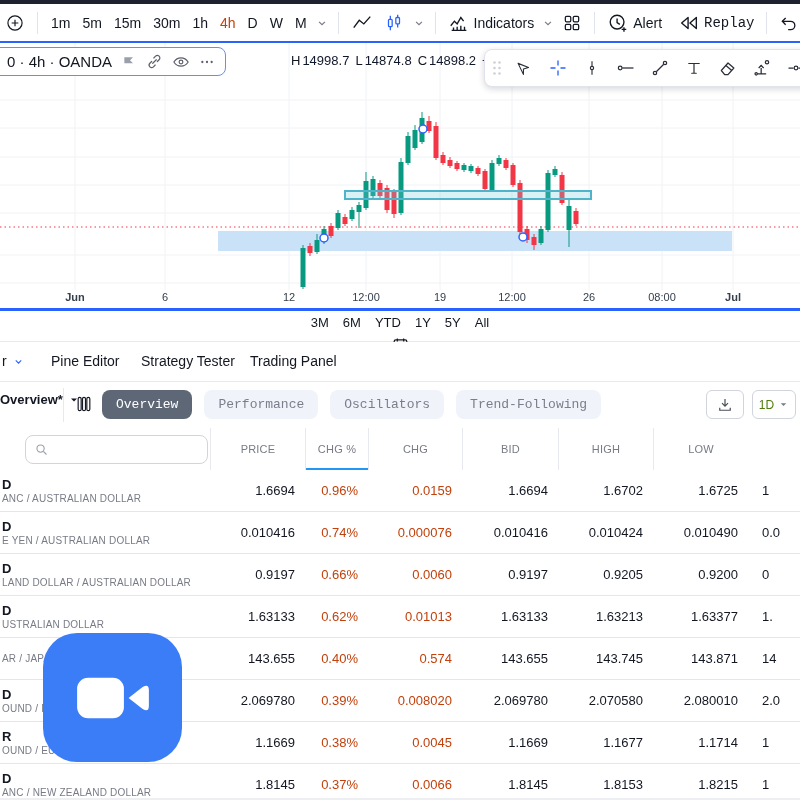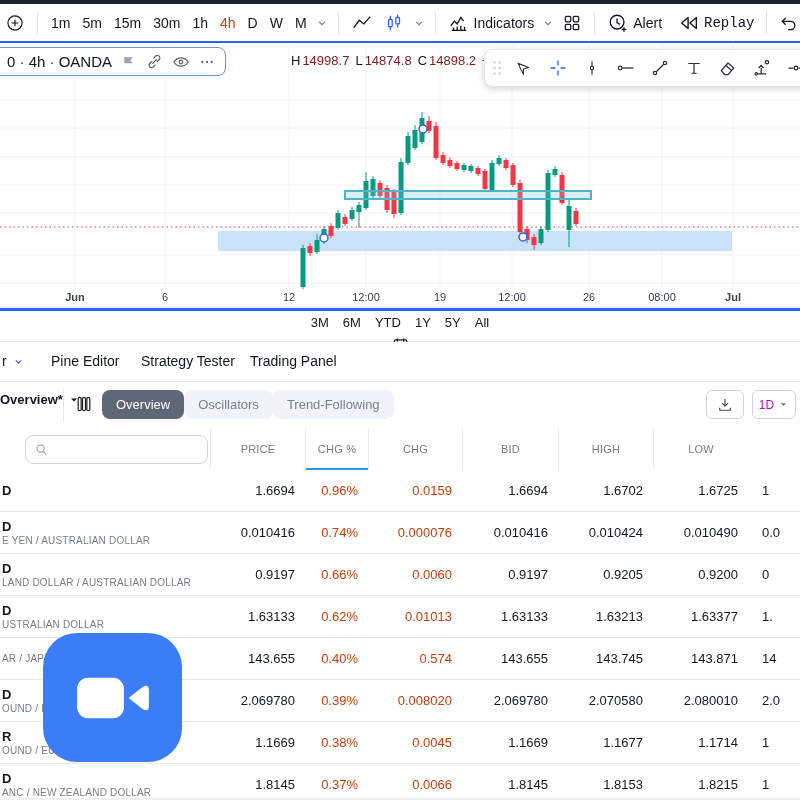--- a/index.html
+++ b/index.html
@@ -20,44 +20,44 @@
   .tf.active{color:#c2410c;}
   
   #chart-blue-border{left:0;top:41px;width:800px;height:2px;background:#2962ff;}
   #chart-region{left:0;top:43px;width:800px;height:265px;background:#fff;}
   #chart-svg{position:absolute;left:0;top:0;}
   #symbol-pill{left:-8px;top:4px;height:27px;display:flex;align-items:center;gap:9px;padding:0 10px 0 14px;
       background:#fff;border:1.5px solid #6a8ef0;border-radius:8px;z-index:5;}
   #symbol-pill .sym{font-size:15px;color:#131722;white-space:nowrap;}
   #ohlc{left:291px;top:10px;display:flex;align-items:center;gap:6px;font-size:13px;z-index:5;white-space:nowrap;}
   #ohlc .lab{color:#131722;}
-  #ohlc .red{color:#7f1d1d;}
+  #ohlc .red{color:#0f172a;}
   #draw-toolbar{left:484px;top:6px;width:332px;height:36px;background:#fff;border:1px solid #e0e3eb;border-radius:8px;
       box-shadow:0 2px 6px rgba(30,34,45,.18);display:flex;align-items:center;padding:0 6px;gap:8px;z-index:6;}
   #draw-toolbar .dbtn{width:26px;height:28px;display:flex;align-items:center;justify-content:center;border:none;background:none;cursor:pointer;border-radius:4px;padding:0;}
   
   #pane-divider{left:0;top:308px;width:800px;height:3px;background:#2962ff;}
   
   #range-bar{left:0;top:311px;width:800px;height:30px;display:flex;align-items:center;border-bottom:1px solid #e7e9ee;background:#fff;flex-direction:column;}
   .rbtn{border:none;background:none;font-family:inherit;font-size:13px;color:#131722;padding:4px 7px;cursor:pointer;}
   #range-bar .sep{width:1px;height:18px;background:#e0e3eb;margin:0 6px;}
   
   #panel-tabs{left:0;top:342px;width:800px;height:39px;border-bottom:1px solid #e7e9ee;background:#fff;}
   #panel-tabs .ptab{position:absolute;top:0;height:38px;display:flex;align-items:center;font-size:14px;color:#131722;background:none;border:none;font-family:inherit;cursor:pointer;}
   #screener-frag{color:#2962ff;display:flex;align-items:center;gap:5px;}
   
   #screener-bar{left:0;top:382px;width:800px;height:46px;background:#fff;}
   #preset-dd{position:absolute;left:-6px;top:9px;display:flex;align-items:center;gap:5px;font-size:13px;font-weight:bold;color:#131722;background:none;border:none;font-family:inherit;cursor:pointer;}
   #screener-bar .vsep{position:absolute;left:63px;top:6px;width:1px;height:34px;background:#e7e9ee;}
   #columns-btn{position:absolute;left:72px;top:9px;border:none;background:none;cursor:pointer;padding:2px;}
-  #pills{position:absolute;left:102px;top:8px;display:flex;}
+  #pills{position:absolute;left:102px;top:8px;display:flex;gap:12px;font-family:Liberation Mono, monospace;}
   .pill{border:none;font-family:inherit;font-size:13px;padding:7px 14px;border-radius:8px;background:#f0f3fa;color:#7a7e8a;cursor:pointer;white-space:nowrap;}
   .pill.active{background:#5d6775;color:#fff;}
   #export-btn{position:absolute;left:706px;top:8px;width:38px;height:29px;border:1px solid #d1d4dc;border-radius:6px;background:#fff;cursor:pointer;display:flex;align-items:center;justify-content:center;}
-  #interval-btn{position:absolute;left:752px;top:8px;width:44px;height:29px;border:1px solid #d1d4dc;border-radius:6px;background:#fff;cursor:pointer;display:flex;align-items:center;justify-content:center;gap:4px;font-family:inherit;font-size:12px;color:#a21caf;}
+  #interval-btn{position:absolute;left:752px;top:8px;width:44px;height:29px;border:1px solid #d1d4dc;border-radius:6px;background:#fff;cursor:pointer;display:flex;align-items:center;justify-content:center;gap:4px;font-family:inherit;font-size:12px;color:#4d7c0f;}
   
   .t-grid{display:grid;grid-template-columns:210px 95px 63px 94px 96px 95px 95px 100px;width:848px;}
   #table-header{left:0;top:428px;height:42px;background:#fff;border-bottom:1px solid #d7dae0;}
   #table-header .hcell{position:relative;display:flex;align-items:center;justify-content:center;
       font-size:11px;color:#787b86;border-left:1px solid #e7e9ee;height:42px;letter-spacing:.2px;}
   #table-header .hcell.first{border-left:none;justify-content:flex-start;}
   #search-box{margin-left:25px;width:165px;height:27px;border:1px solid #d1d4dc;border-radius:8px;display:flex;align-items:center;padding:0 8px;gap:6px;background:#fff;}
   #search-box input{border:none;outline:none;width:120px;font-family:inherit;font-size:13px;background:transparent;}
   .sortbar{position:absolute;left:0;bottom:-1px;width:100%;height:3px;background:#2196f3;}
   .sortarrow{position:absolute;left:50%;bottom:-5px;margin-left:-4px;width:0;height:0;border-left:4px solid transparent;border-right:4px solid transparent;border-top:4px solid #2196f3;}
@@ -493,20 +493,21 @@
     <span class="icon">
       <svg width="20" height="22" viewBox="0 0 24 24" fill="none" stroke="#131722" stroke-width="1.4">
           <rect x="5" y="4" width="3.6" height="16" rx="1.8"></rect>
           <rect x="10.2" y="4" width="3.6" height="16" rx="1.8"></rect>
           <rect x="15.4" y="4" width="3.6" height="16" rx="1.8"></rect>
         </svg>
     </span>
   </button>
   <div id="pills">
       <button class="pill active">Overview</button>
+      <button class="pill">Performance</button>
       <button class="pill">Oscillators</button>
       <button class="pill">Trend-Following</button>
     </div>
   <button id="export-btn">
     <span class="icon">
       <svg width="18" height="18" viewBox="0 0 24 24" fill="none" stroke="#4a4e59" stroke-width="1.6">
           <path d="M12 4v9M8 9.5l4 4 4-4"></path>
           <path d="M5 15.5V19h14v-3.5"></path>
         </svg>
     </span>
@@ -537,20 +538,21 @@
     <div class="hcell">CHG %<div class="sortbar"></div><div class="sortarrow"></div></div>
     <div class="hcell">CHG</div>
     <div class="hcell">BID</div>
     <div class="hcell">HIGH</div>
     <div class="hcell">LOW</div>
   </div>
 <div id="rows" class="abs">
     <div class="t-row t-grid">
       <div class="namecell">
         <div class="tick">D</div>
+        <div class="desc">ANC / AUSTRALIAN DOLLAR</div>
       </div>
       <div class="num">1.6694</div>
       <div class="num green">0.96%</div>
       <div class="num green">0.0159</div>
       <div class="num">1.6694</div>
       <div class="num">1.6702</div>
       <div class="num">1.6725</div>
       <div class="num low">1</div>
     </div>
     <div class="t-row t-grid">

